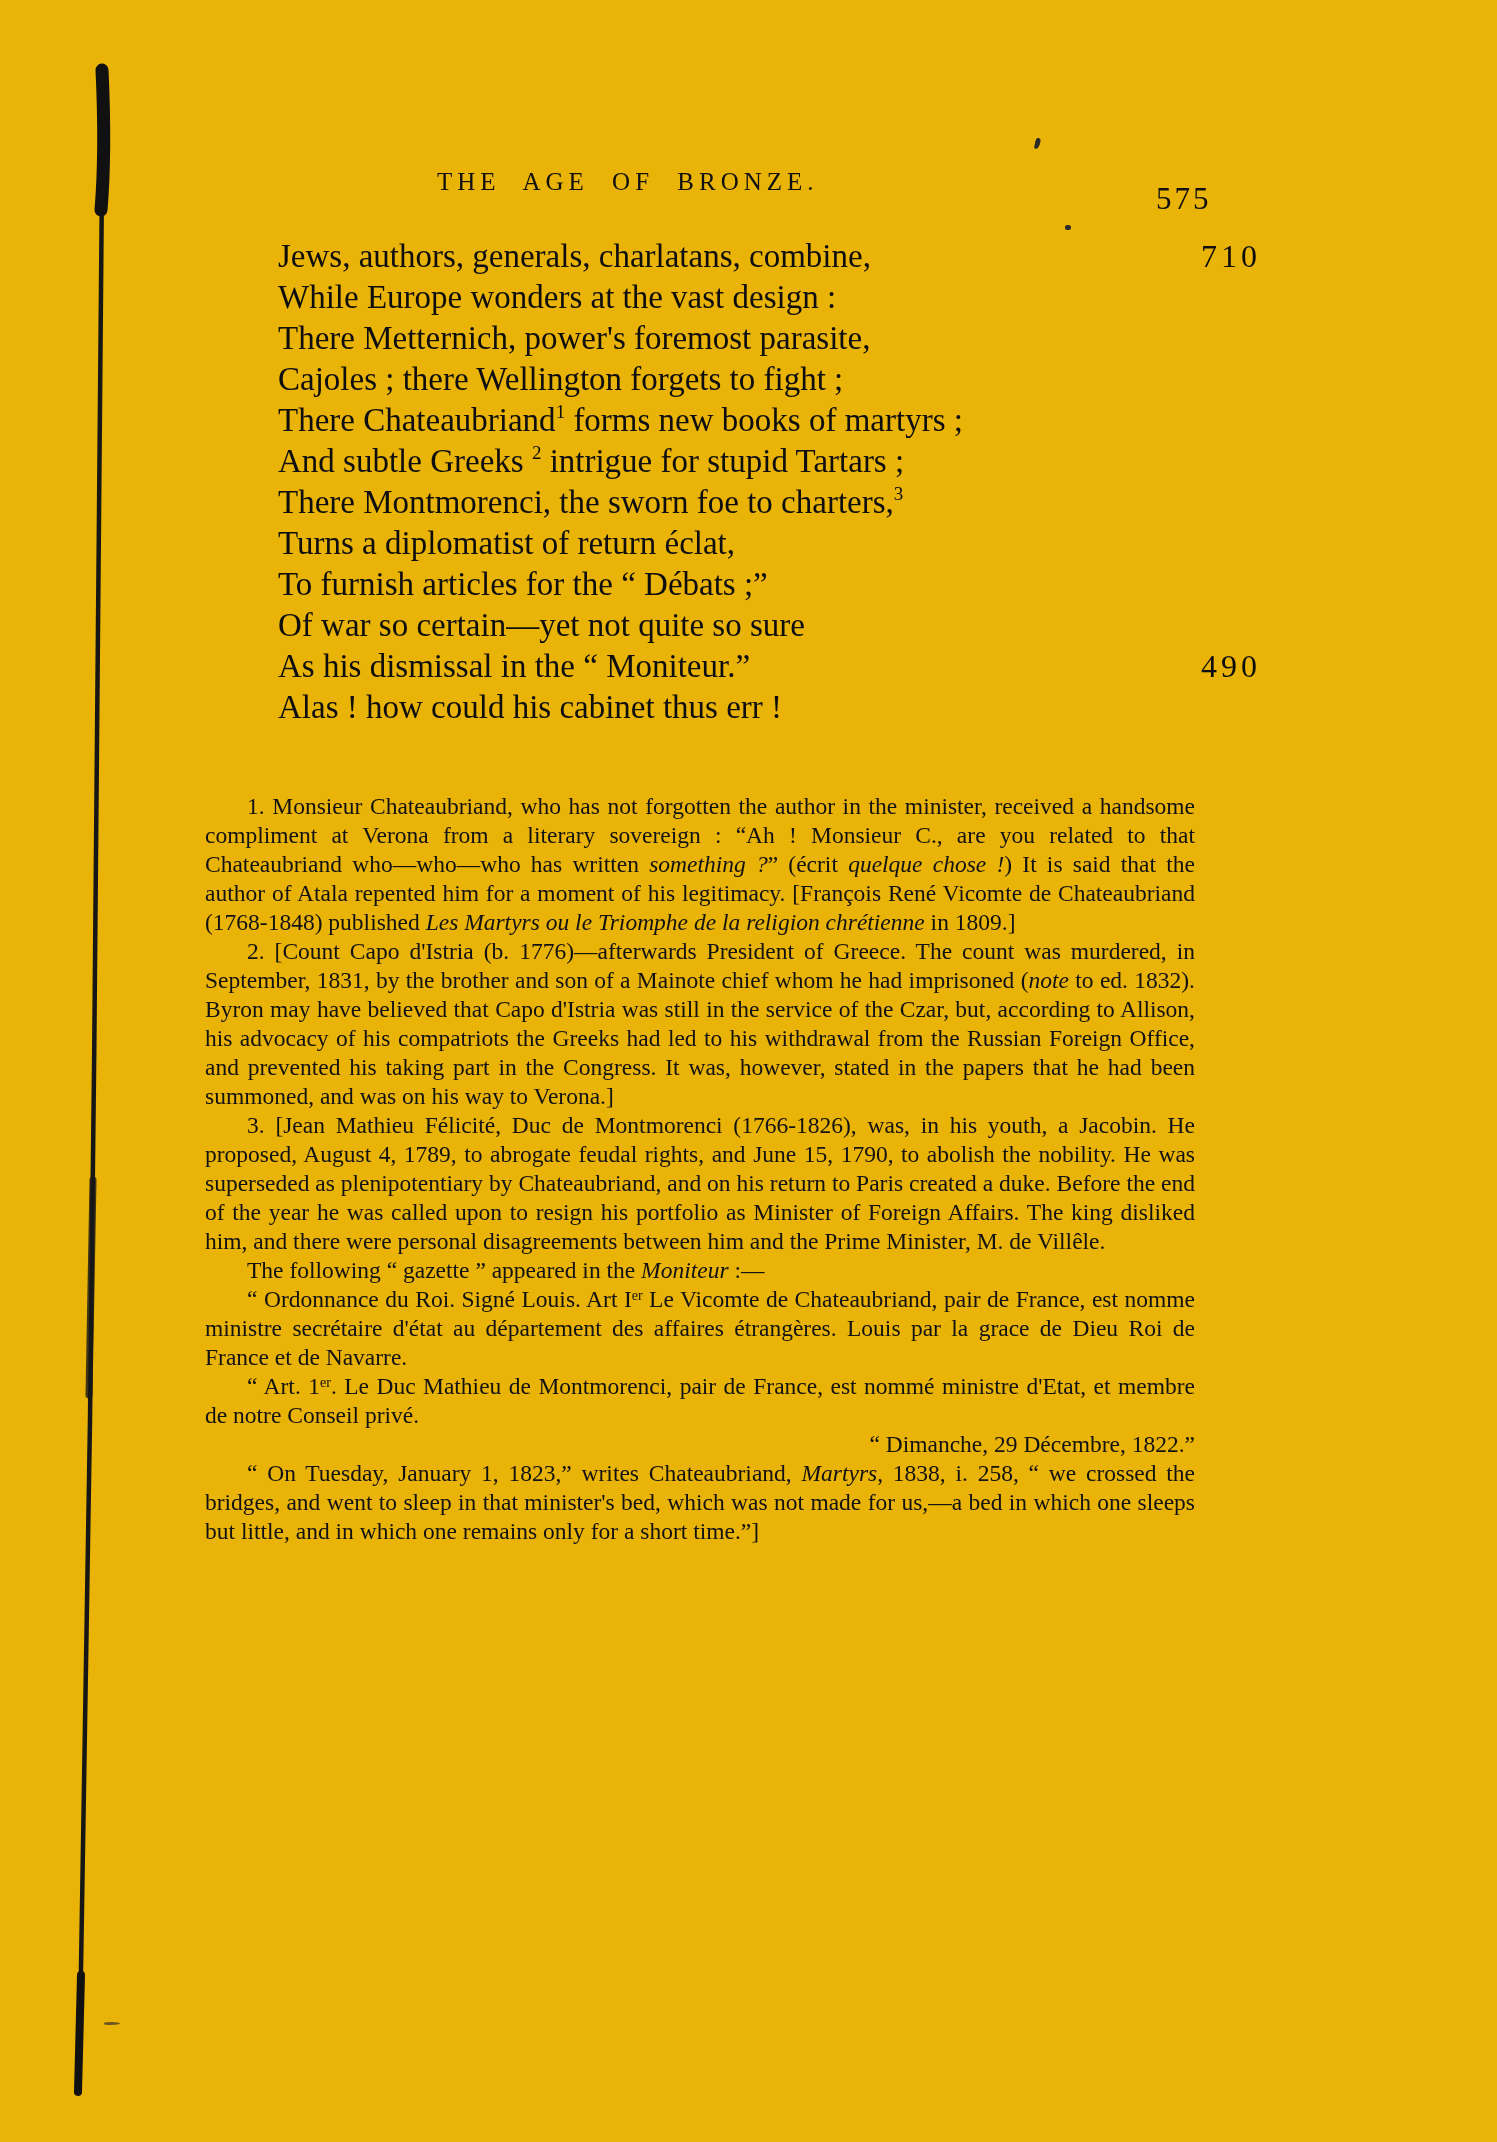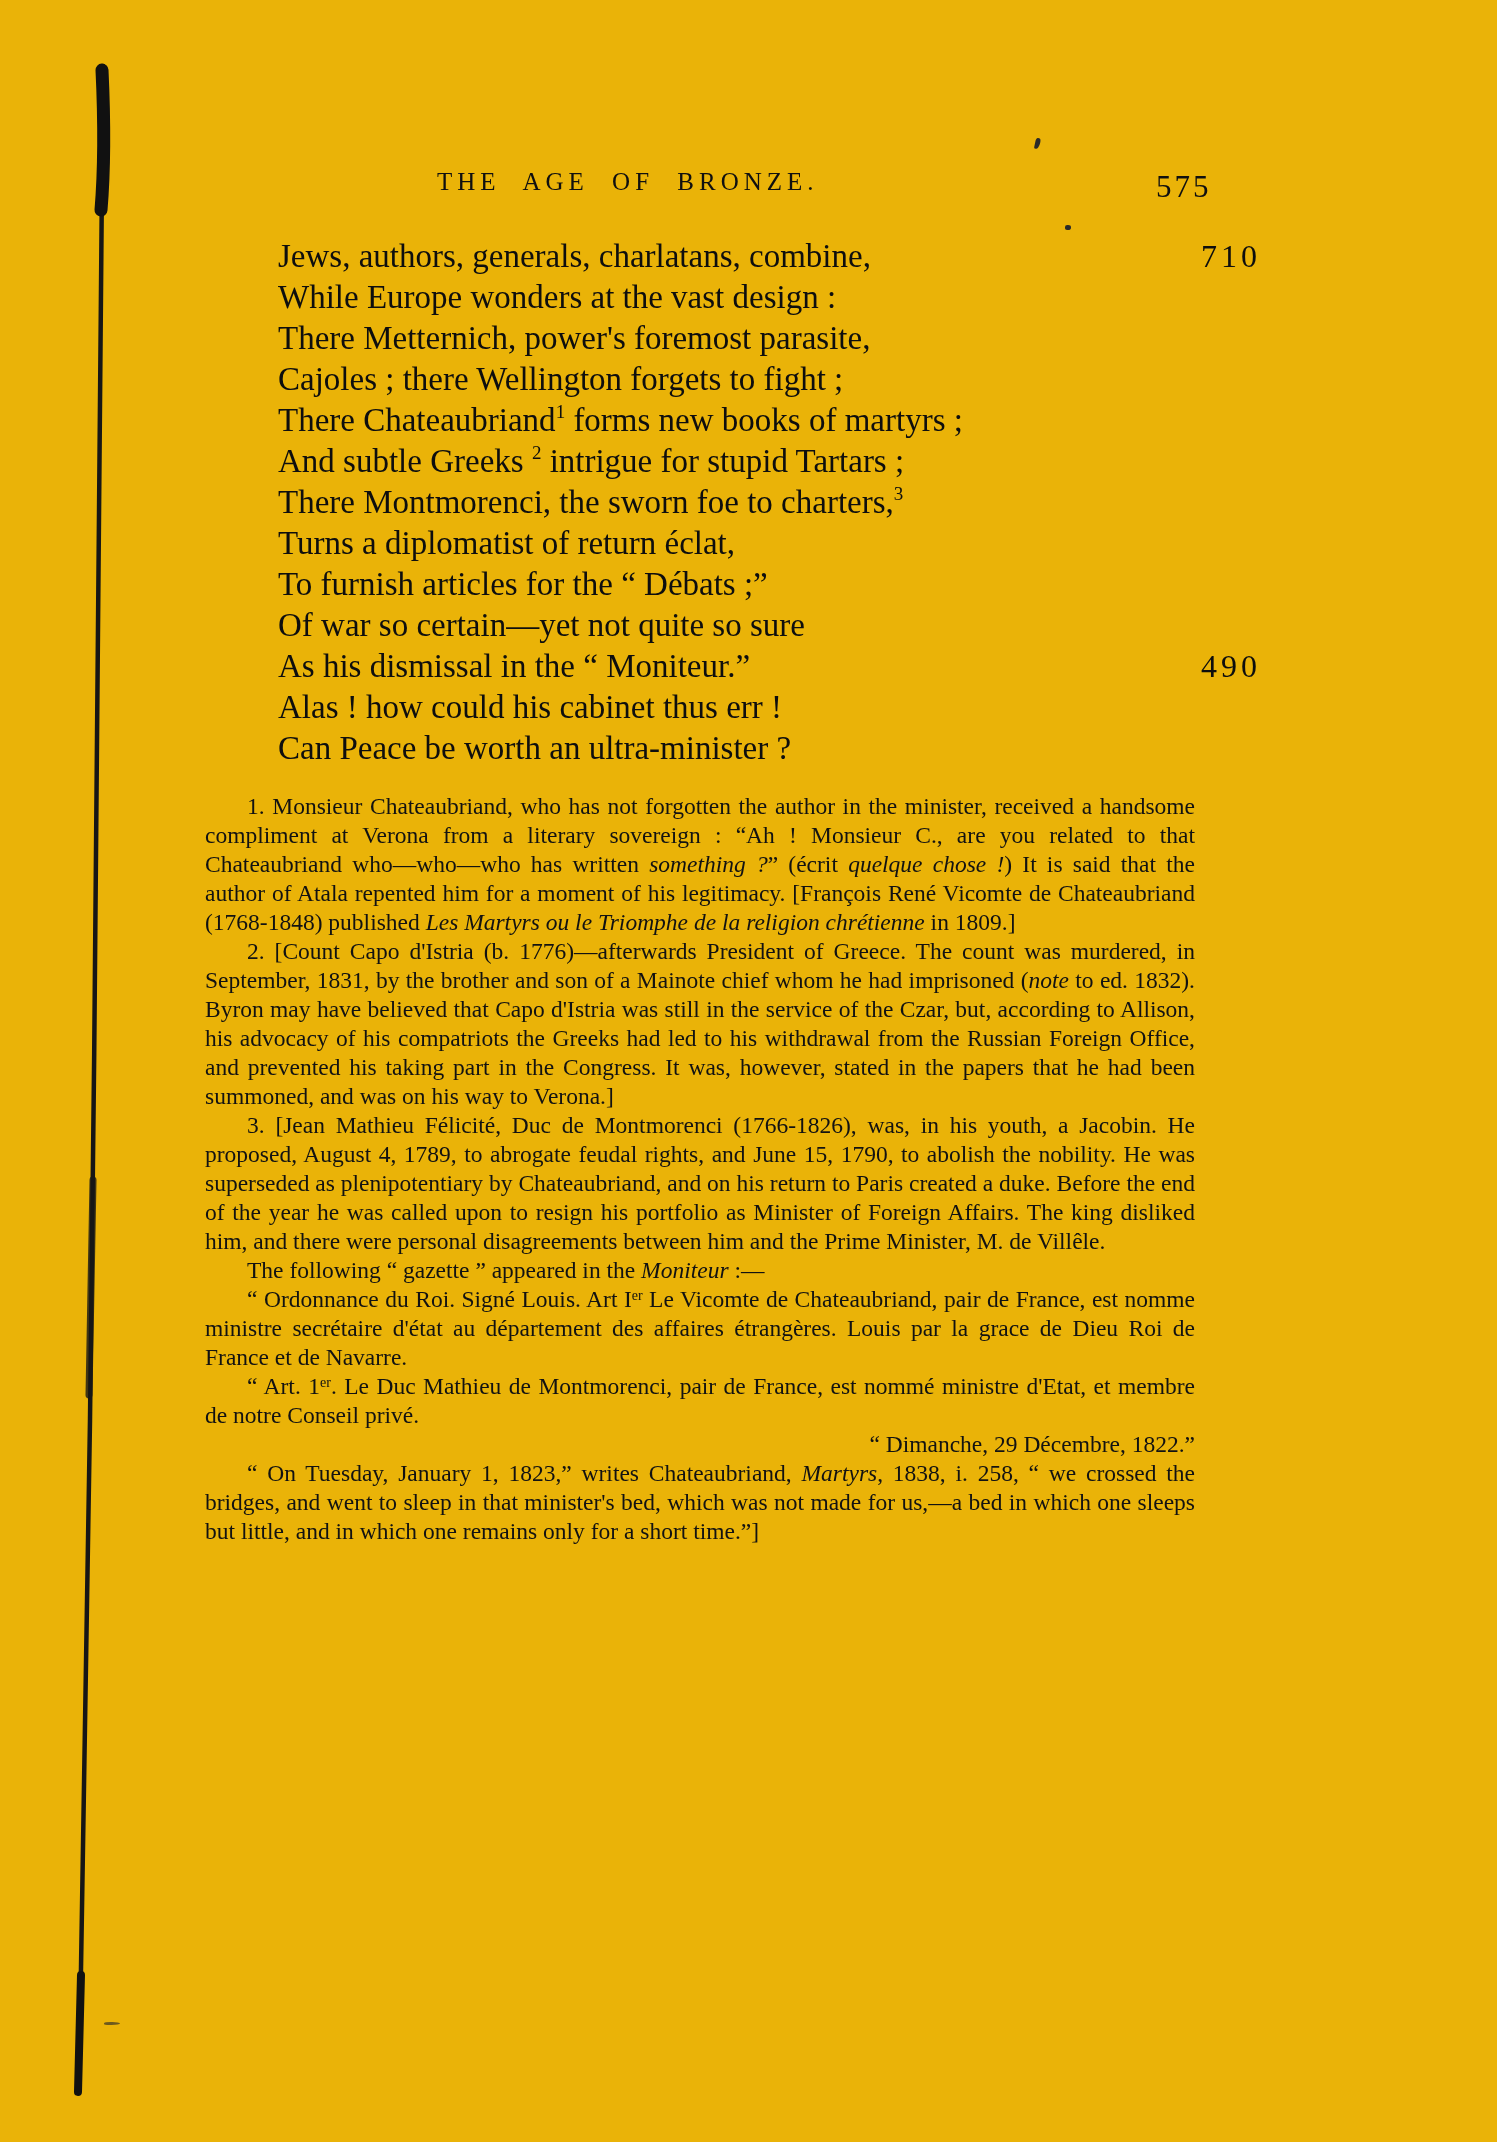--- a/index.html
+++ b/index.html
@@ -38,21 +38,21 @@
     top: 168px;
     font-size: 25px;
     letter-spacing: 5px;
     word-spacing: 12px;
     white-space: nowrap;
     color: #101010;
   }
   .pageno {
     position: absolute;
     left: 1156px;
-    top: 169px;
+    top: 181px;
     font-size: 31px;
     letter-spacing: 3px;
     color: #101010;
     text-align: center;
   }
 
   .poem {
     position: absolute;
     left: 278px;
     top: 236px;
@@ -127,21 +127,20 @@
     <div class="pline"><span>There Metternich, power's foremost parasite,</span></div>
     <div class="pline"><span>Cajoles ; there Wellington forgets to fight ;</span></div>
     <div class="pline"><span>There Chateaubriand<sup>1</sup> forms new books of martyrs ;</span></div>
     <div class="pline"><span>And subtle Greeks <sup>2</sup> intrigue for stupid Tartars ;</span></div>
     <div class="pline"><span>There Montmorenci, the sworn foe to charters,<sup>3</sup></span></div>
     <div class="pline"><span>Turns a diplomatist of return éclat,</span></div>
     <div class="pline"><span>To furnish articles for the “ Débats ;”</span></div>
     <div class="pline"><span>Of war so certain—yet not quite so sure</span></div>
     <div class="pline"><span>As his dismissal in the “ Moniteur.”</span><span class="lno">490</span></div>
     <div class="pline"><span>Alas ! how could his cabinet thus err !</span></div>
-    <div class="pline"><span>Can Peace be worth an ultra-minister ?</span></div>
   </div>
 
   <div class="notes">
     <p class="fn">1. Monsieur Chateaubriand, who has not forgotten the author in the minister, received a handsome compliment at Verona from a literary sovereign : “Ah ! Monsieur C., are you related to that Chateaubriand who—who—who has written <i>something ?</i>” (écrit <i>quelque chose !</i>)  It is said that the author of Atala repented him for a moment of his legitimacy.  [François René Vicomte de Chateaubriand (1768-1848) published <i>Les Martyrs ou le Triomphe de la religion chrétienne</i> in 1809.]</p>
     <p class="fn">2. [Count Capo d'Istria (b. 1776)—afterwards President of Greece. The count was murdered, in September, 1831, by the brother and son of a Mainote chief whom he had imprisoned (<i>note</i> to ed. 1832).  Byron may have believed that Capo d'Istria was still in the service of the Czar, but, according to Allison, his advocacy of his compatriots the Greeks had led to his withdrawal from the Russian Foreign Office, and prevented his taking part in the Congress.  It was, however, stated in the papers that he had been summoned, and was on his way to Verona.]</p>
     <p class="fn">3. [Jean Mathieu Félicité, Duc de Montmorenci (1766-1826), was, in his youth, a Jacobin.  He proposed, August 4, 1789, to abrogate feudal rights, and June 15, 1790, to abolish the nobility.  He was superseded as plenipotentiary by Chateaubriand, and on his return to Paris created a duke.  Before the end of the year he was called upon to resign his portfolio as Minister of Foreign Affairs.  The king disliked him, and there were personal disagreements between him and the Prime Minister, M. de Villêle.</p>
     <p class="fn">The following “ gazette ” appeared in the <i>Moniteur</i> :—</p>
     <p class="fn">“ Ordonnance du Roi.  Signé Louis.  Art I<sup>er</sup> Le Vicomte de Chateaubriand, pair de France, est nomme ministre secrétaire d'état au département des affaires étrangères.  Louis par la grace de Dieu Roi de France et de Navarre.</p>
     <p class="fn">“ Art. 1<sup>er</sup>.  Le Duc Mathieu de Montmorenci, pair de France, est nommé ministre d'Etat, et membre de notre Conseil privé.</p>
     <p class="fn dimanche">“ Dimanche, 29 Décembre, 1822.”</p>

